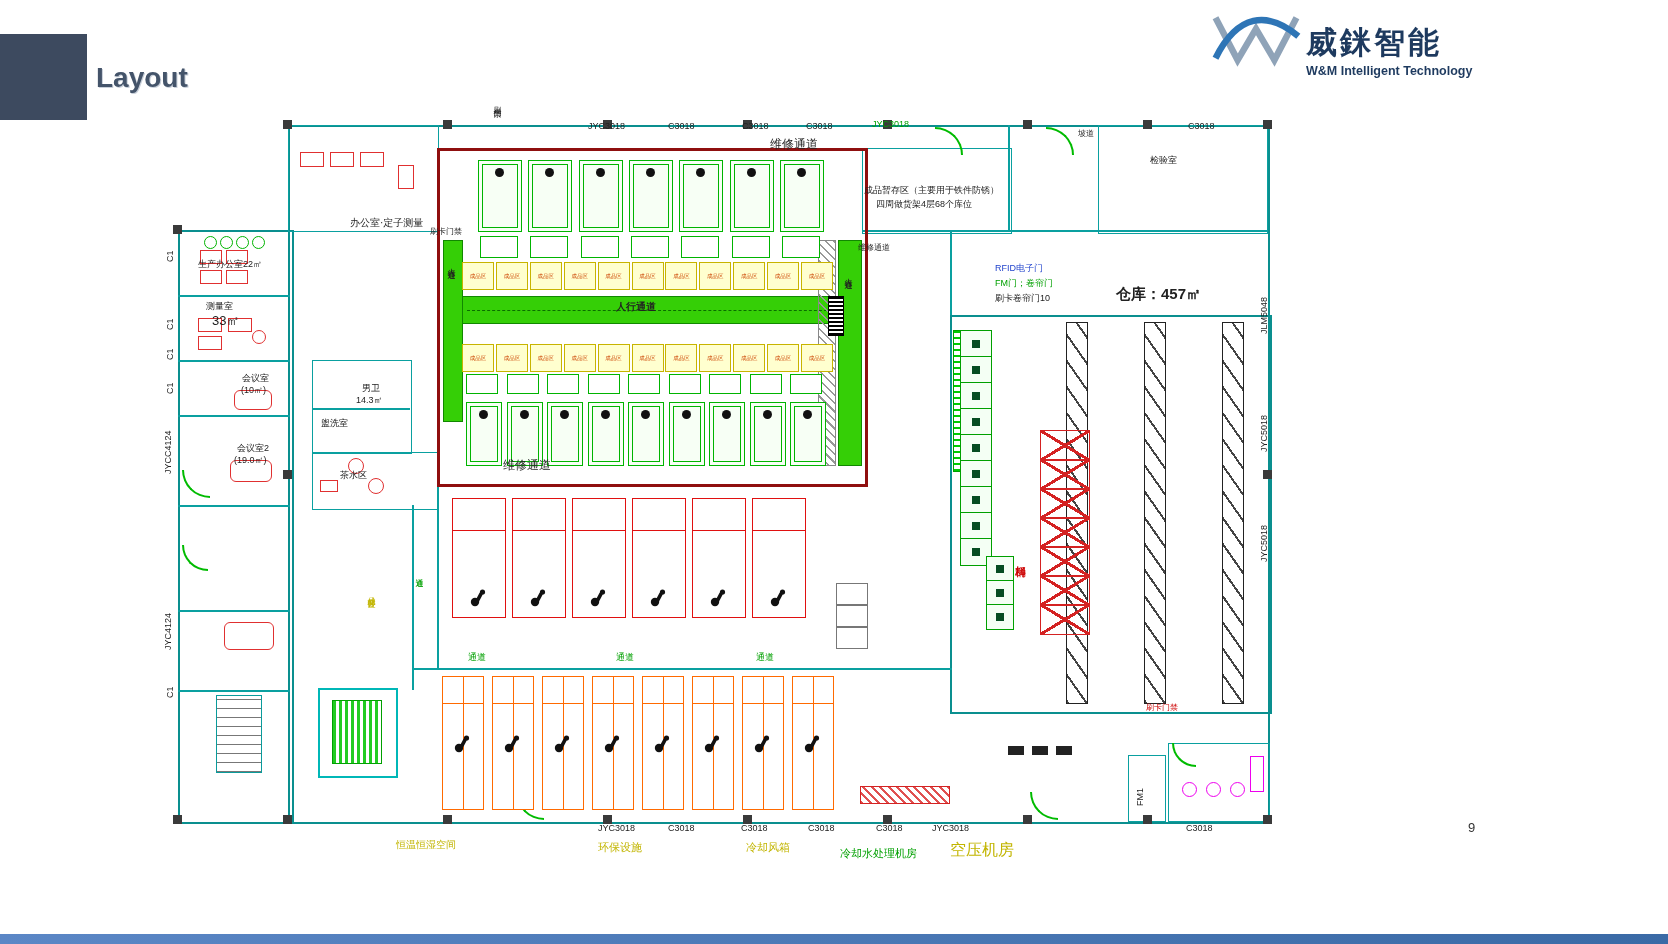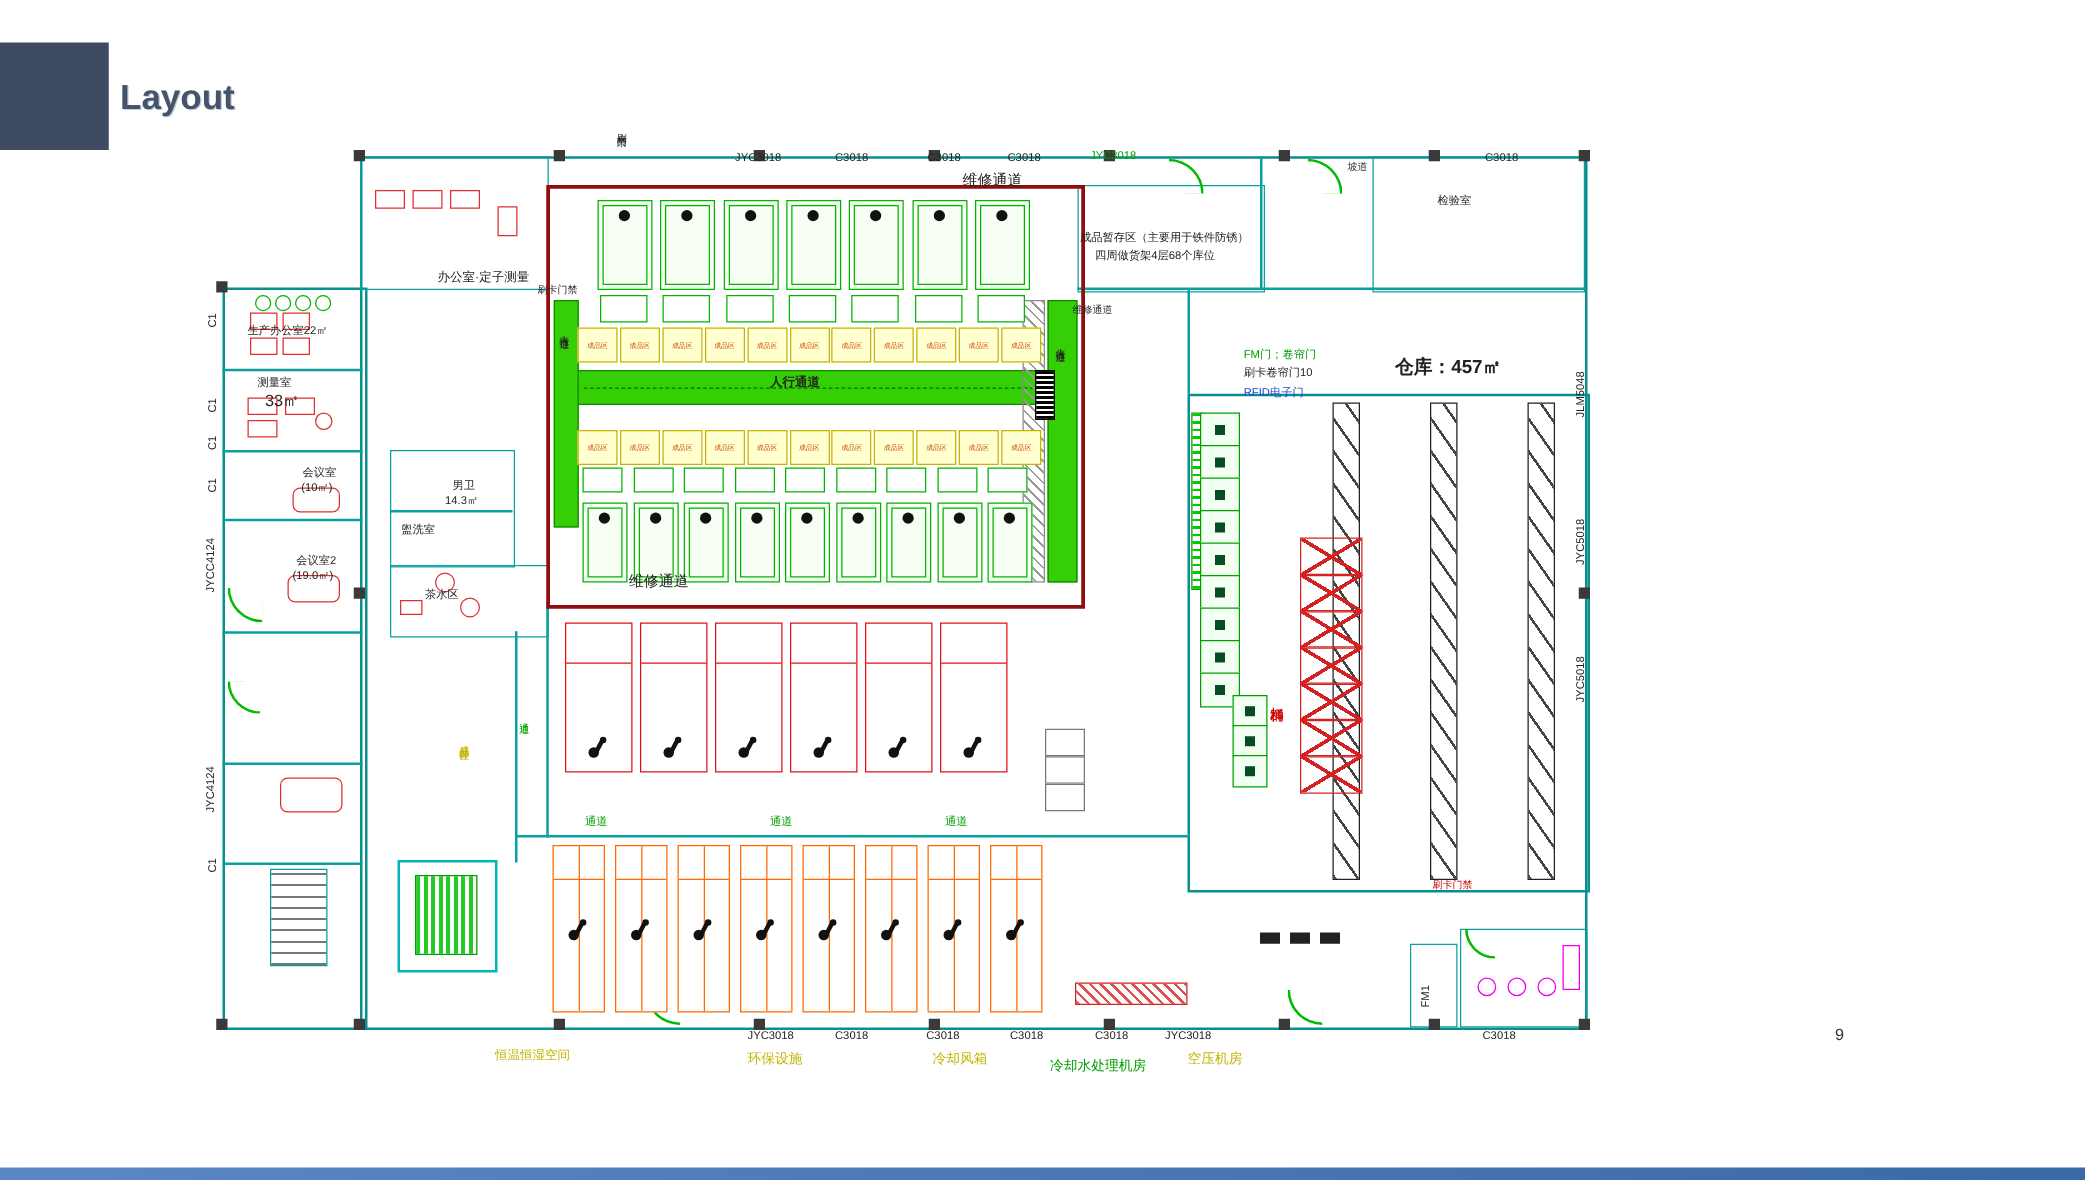--- a/index.html
+++ b/index.html
@@ -64,20 +64,28 @@
   .mgr{position:absolute;border:1.5px solid #e0e;}
 </style>
 </head>
 <body>
 
 <div class="slide">
 
   <div class="accent-square"></div>
   <div class="page-title">Layout</div>
 
+  <div class="logo">
+    <svg class="abs" style="left:0;top:2px" width="92" height="60" viewBox="0 0 100 64">
+      <path d="M6 10 L30 56 L50 22 L70 56 L94 10" fill="none" stroke="#8fa3b8" stroke-width="7"></path>
+      <path d="M6 54 C30 6, 62 2, 96 30" fill="none" stroke="#2e75b6" stroke-width="7"></path>
+    </svg>
+    <div class="logo-cn">威銤智能</div>
+    <div class="logo-en">W&amp;M Intelligent Technology</div>
+  </div>
 
   <div id="cad">
 
     <div class="wallbox" style="left:288px;top:125px;width:978px;height:695px"></div>
     <div class="wallbox" style="left:178px;top:230px;width:112px;height:590px"></div>
     <div class="wallbox" style="left:950px;top:315px;width:318px;height:395px"></div>
 
     <div class="room" style="left:862px;top:148px;width:148px;height:84px"></div>
     <div class="room" style="left:1098px;top:125px;width:168px;height:107px"></div>
     <div class="room" style="left:288px;top:125px;width:149px;height:105px"></div>
@@ -368,39 +376,39 @@
       <div class="lbl" style="left: 242px; top: 374px; font-size: 9px;">会议室</div>
       <div class="lbl" style="left: 241px; top: 386px; font-size: 9px;">(10㎡)</div>
       <div class="lbl" style="left: 237px; top: 444px; font-size: 9px;">会议室2</div>
       <div class="lbl" style="left: 234px; top: 456px; font-size: 9px;">(19.0㎡)</div>
       <div class="lbl" style="left: 362px; top: 384px; font-size: 9px;">男卫</div>
       <div class="lbl" style="left: 356px; top: 396px; font-size: 9px;">14.3㎡</div>
       <div class="lbl" style="left: 321px; top: 419px; font-size: 9px;">盥洗室</div>
       <div class="lbl" style="left: 340px; top: 471px; font-size: 9px;">茶水区</div>
       <div class="lbl" style="left: 864px; top: 186px; font-size: 9px;">成品暂存区（主要用于铁件防锈）</div>
       <div class="lbl" style="left: 876px; top: 200px; font-size: 9px;">四周做货架4层68个库位</div>
-      <div class="lbl" style="left: 995px; top: 264px; font-size: 9px; color: rgb(34, 68, 204); margin-top: 46px;">RFID电子门</div>
+      <div class="lbl" style="left: 995px; top: 264px; font-size: 9px; color: rgb(34, 68, 204);">RFID电子门</div>
       <div class="lbl" style="left: 995px; top: 279px; font-size: 9px; color: rgb(0, 160, 0);">FM门；卷帘门</div>
       <div class="lbl" style="left: 995px; top: 294px; font-size: 9px;">刷卡卷帘门10</div>
       <div class="lbl" style="left: 1116px; top: 286px; font-size: 15px; font-weight: bold;">仓库：457㎡</div>
       <div class="lbl" style="left: 1150px; top: 156px; font-size: 9px;">检验室</div>
       <div class="lbl" style="left: 1078px; top: 130px; font-size: 8px;">坡道</div>
       <div class="lbl vert" style="left: 1014px; top: 556px; font-size: 11px; color: rgb(204, 0, 0);">加料桶</div>
       <div class="lbl vert" style="left: 414px; top: 572px; font-size: 8px; color: rgb(0, 160, 0);">通道</div>
       <div class="lbl" style="left: 468px; top: 653px; font-size: 9px; color: rgb(0, 160, 0);">通道</div>
       <div class="lbl" style="left: 616px; top: 653px; font-size: 9px; color: rgb(0, 160, 0);">通道</div>
       <div class="lbl" style="left: 756px; top: 653px; font-size: 9px; color: rgb(0, 160, 0);">通道</div>
       <div class="lbl vert" style="left: 366px; top: 590px; font-size: 8px; color: rgb(194, 181, 0);">成品暂存区</div>
       <div class="lbl" style="left: 1146px; top: 704px; font-size: 8px; color: rgb(204, 0, 0);">刷卡门禁</div>
       <div class="lbl" style="left: 1136px; top: 806px; font-size: 9px; transform-origin: 0px 0px; transform: rotate(-90deg);">FM1</div>
       <div class="lbl" style="left: 396px; top: 840px; font-size: 10px; color: rgb(194, 181, 0);">恒温恒湿空间</div>
       <div class="lbl" style="left: 598px; top: 842px; font-size: 11px; color: rgb(194, 181, 0);">环保设施</div>
       <div class="lbl" style="left: 746px; top: 842px; font-size: 11px; color: rgb(194, 181, 0);">冷却风箱</div>
       <div class="lbl" style="left: 840px; top: 848px; font-size: 11px; color: rgb(0, 160, 0);">冷却水处理机房</div>
-      <div class="lbl" style="left: 950px; top: 842px; font-size: 11px; color: rgb(194, 181, 0);">空压机房</div>
+      <div class="lbl" style="left: 950px; top: 842px; font-size: 16px; color: rgb(194, 181, 0);">空压机房</div>
       <div class="lbl" style="left: 588px; top: 122px; font-size: 9px;">JYC3018</div>
       <div class="lbl" style="left: 668px; top: 122px; font-size: 9px;">C3018</div>
       <div class="lbl" style="left: 742px; top: 122px; font-size: 9px;">C3018</div>
       <div class="lbl" style="left: 806px; top: 122px; font-size: 9px;">C3018</div>
       <div class="lbl" style="left: 872px; top: 120px; font-size: 9px; color: rgb(0, 160, 0);">JYC3018</div>
       <div class="lbl" style="left: 1188px; top: 122px; font-size: 9px;">C3018</div>
       <div class="lbl" style="left: 598px; top: 824px; font-size: 9px;">JYC3018</div>
       <div class="lbl" style="left: 668px; top: 824px; font-size: 9px;">C3018</div>
       <div class="lbl" style="left: 741px; top: 824px; font-size: 9px;">C3018</div>
       <div class="lbl" style="left: 808px; top: 824px; font-size: 9px;">C3018</div>

